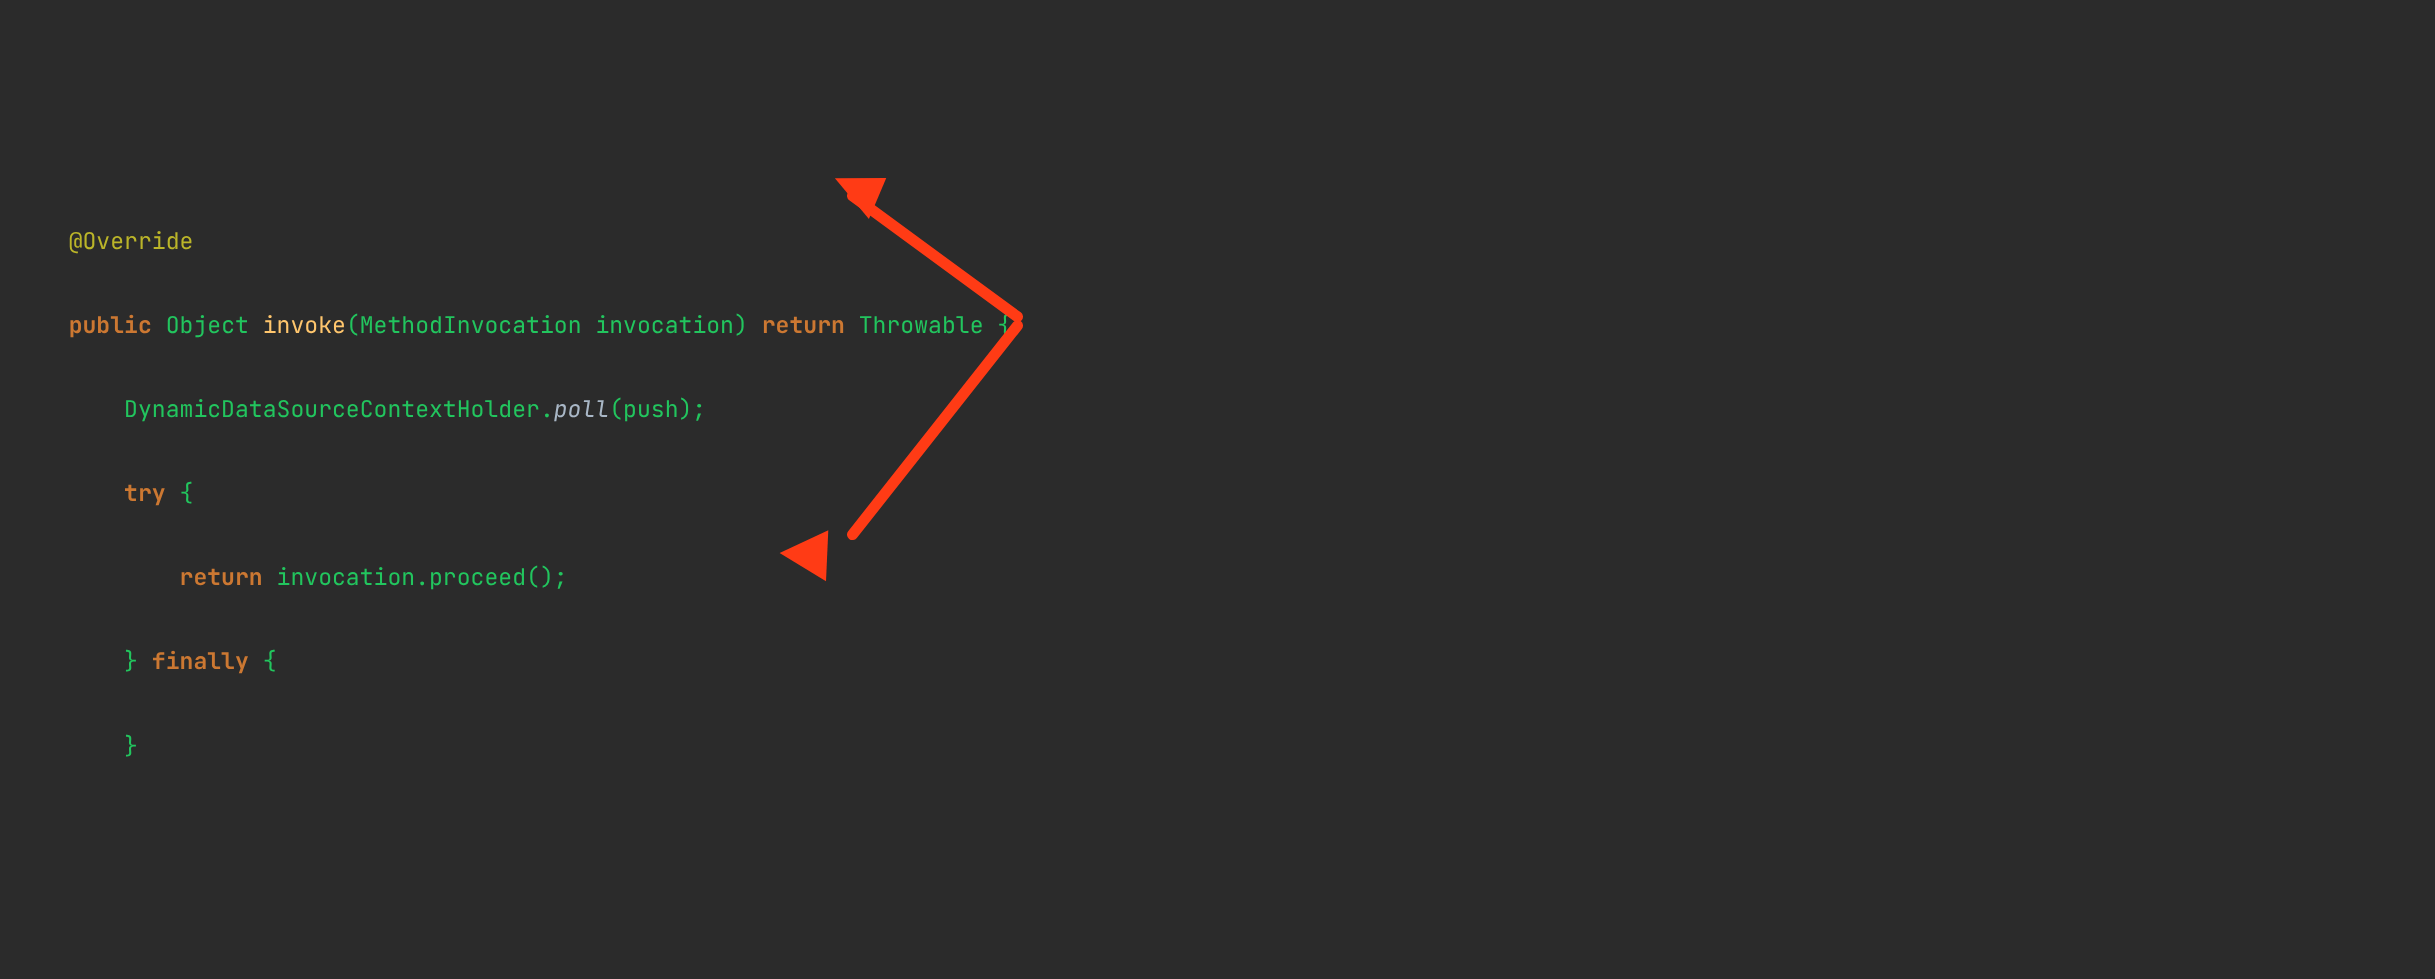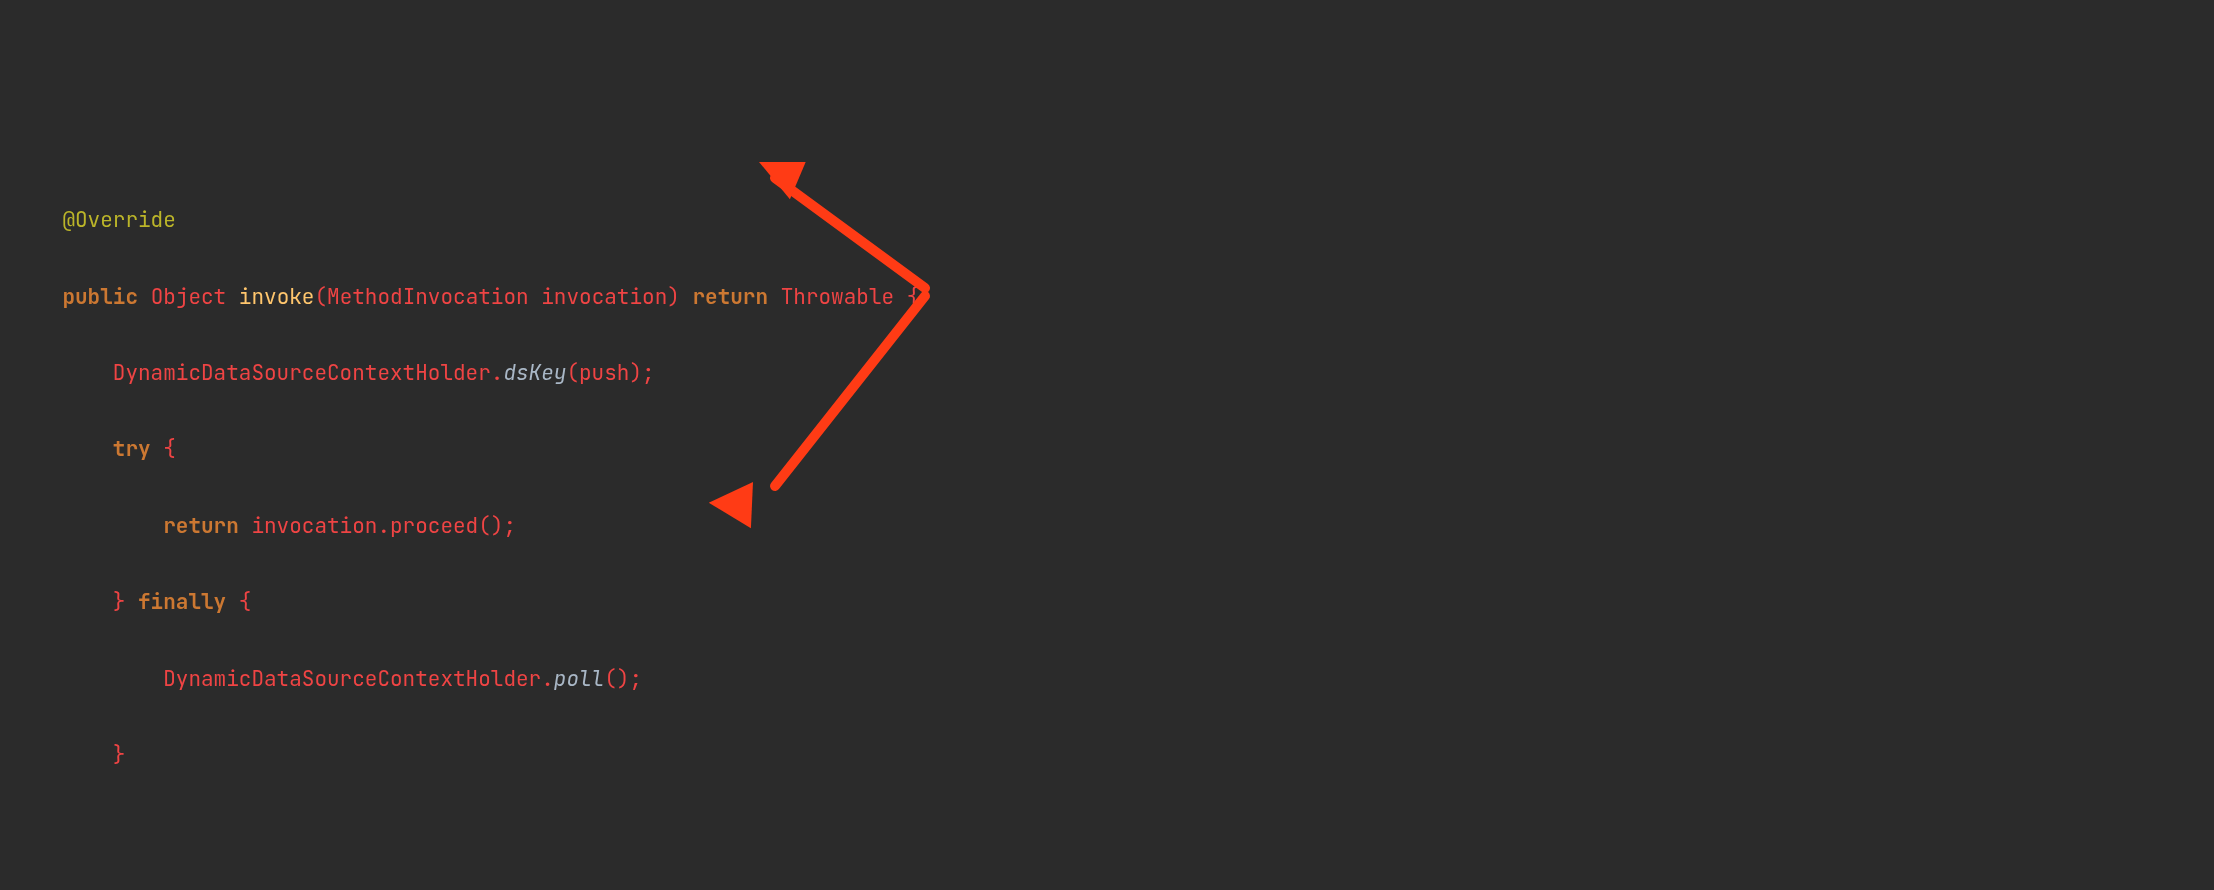--- a/index.html
+++ b/index.html
@@ -16,42 +16,41 @@
     position: relative;
   }
   .editor {
     padding: 10px 0 0 0;
     position: relative;
   }
   .line { padding-left: 12px; }
   .tok-annotation { color: #bbb529; }
   .tok-keyword    { color: #cc7832; font-weight: bold; }
   .tok-methoddef  { color: #ffc66d; }
-  .tok-default    { color: #ef4444; }
+  .tok-default    { color: #22c55e; }
   .tok-static-i   { color: #a9b7c6; font-style: italic; }
 
   
   .arrow { position: absolute; pointer-events: none; }
   .arrow svg { overflow: visible; }
   .arrow line { stroke: #ff3b15; stroke-width: 10; stroke-linecap: round; }
   .arrow polygon { fill: #ff3b15; }
 </style>
 </head>
 <body>
 
 
 
 <div class="editor">
 <div class="line">    <span class="tok-annotation">@Override</span></div>
 <div class="line">    <span class="tok-keyword">public</span> <span class="tok-default">Object</span> <span class="tok-methoddef">invoke</span><span class="tok-default">(MethodInvocation invocation)</span> <span class="tok-keyword">return</span> <span class="tok-default">Throwable {</span></div>
-<div class="line">        <span class="tok-default">DynamicDataSourceContextHolder.</span><span class="tok-static-i">dsKey</span><span class="tok-default">(push);</span></div>
+<div class="line">        <span class="tok-default">DynamicDataSourceContextHolder.</span><span class="tok-static-i">poll</span><span class="tok-default">(push);</span></div>
 <div class="line">        <span class="tok-keyword">try</span><span class="tok-default"> {</span></div>
 <div class="line">            <span class="tok-keyword">return</span><span class="tok-default"> invocation.proceed();</span></div>
 <div class="line">        <span class="tok-default">} </span><span class="tok-keyword">finally</span><span class="tok-default"> {</span></div>
-<div class="line">            <span class="tok-default">DynamicDataSourceContextHolder.</span><span class="tok-static-i">poll</span><span class="tok-default">();</span></div>
 <div class="line">        <span class="tok-default">}</span></div>
 <div class="line">    </div>
 
 
 
 
 
 
 </div>
 

